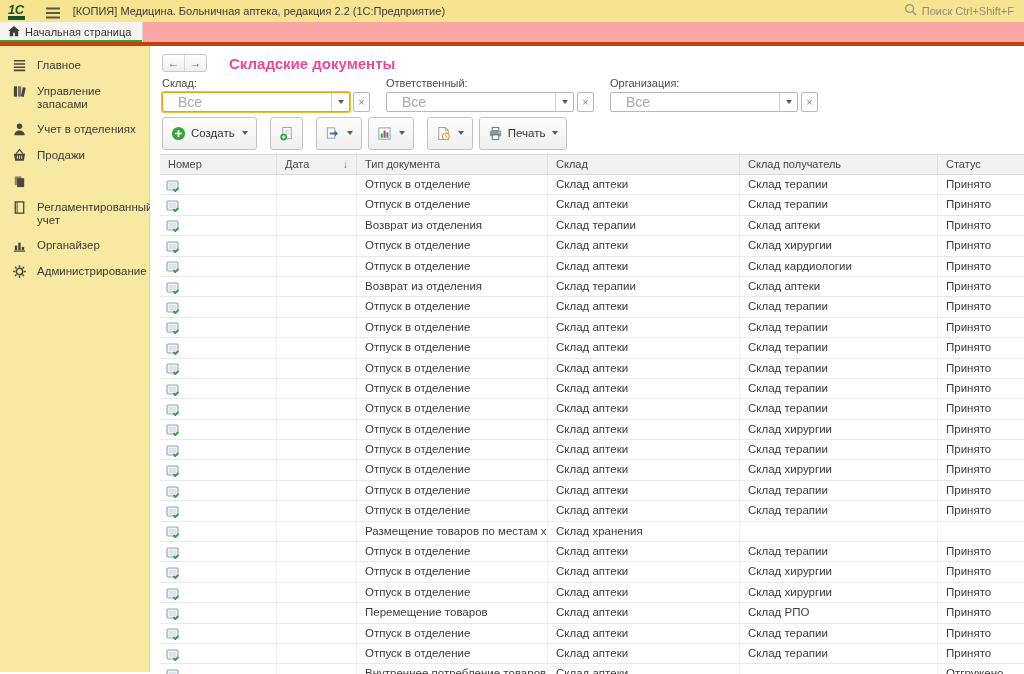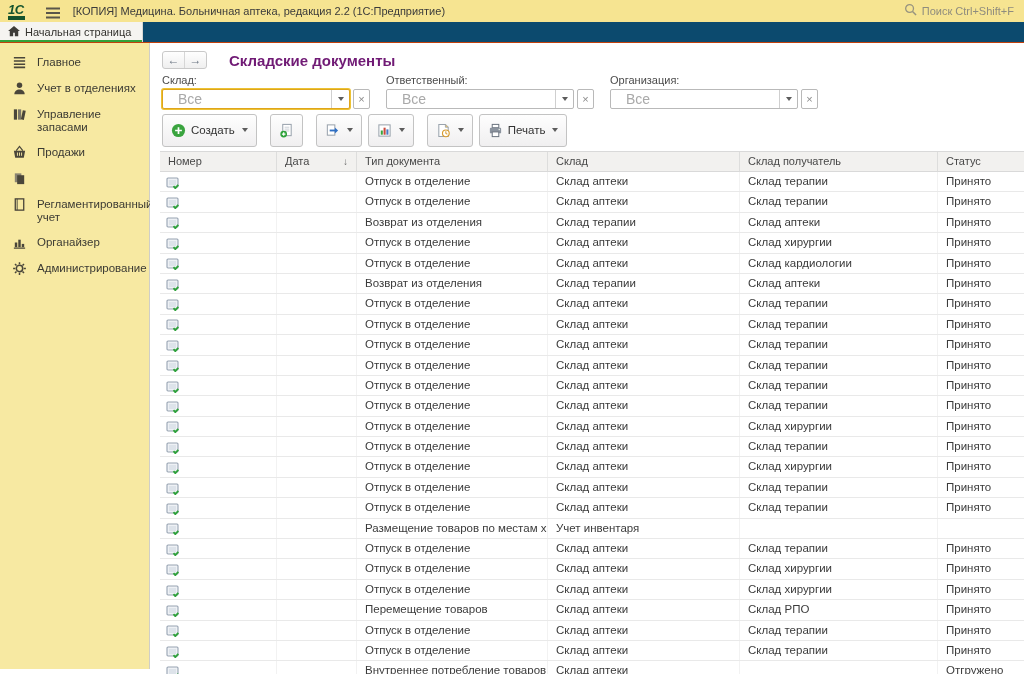--- a/index.html
+++ b/index.html
@@ -7,38 +7,38 @@
 
   
   .topbar{height:22px;background:#f6e491;display:flex;align-items:center;padding:0 10px 0 8px;box-sizing:border-box;}
   .logo1c{color:#14532d;font-weight:bold;font-style:italic;font-size:13px;line-height:13px;border-bottom:4px solid #14532d;padding:0 1px 0 0;margin-right:20px;letter-spacing:-0.5px;}
   .burger{width:16px;height:12px;margin-right:12px;cursor:pointer;}
   .win-title{font-size:11px;color:#3a3a3a;white-space:nowrap;}
   .searchbox{margin-left:auto;display:flex;align-items:center;gap:5px;cursor:pointer;}
   .searchbox .stext{font-size:11px;color:#8f8c7e;}
 
   
-  .tabbar{height:20px;background:#0c4a6e;border-bottom:1px solid #c2410c;display:flex;}
+  .tabbar{height:20px;background:#fca5a5;border-bottom:4px solid #c2410c;display:flex;}
   .tab{display:flex;align-items:center;gap:5px;padding:0 11px 0 8px;background:#f5f4f1;border-right:1px solid #d9d8d5;position:relative;cursor:pointer;}
   .tab::after{content:"";position:absolute;left:0;right:0;bottom:0;height:2px;background:#33a23a;}
   .tab .tlabel{font-size:11px;color:#33322e;}
 
   
   .main{display:flex;height:652px;}
   .sidebar{width:150px;background:#f7e9a2;border-right:1px solid #cfcec7;box-sizing:border-box;padding-top:7px;height:626px;flex:none;}
   .side-item{display:flex;align-items:flex-start;gap:10px;padding:6px 6px 6px 12px;cursor:pointer;}
   .side-item .ico{width:15px;height:15px;flex:none;margin-top:-1px;}
   .side-label{font-size:11.5px;line-height:13px;color:#3b3a33;}
 
   .content{flex:1;min-width:0;background:#fff;}
   .nav-row{display:flex;align-items:center;margin:8px 0 0 12px;height:18px;}
   .histbtns{display:flex;border:1px solid #c9c9c9;border-radius:3px;overflow:hidden;background:linear-gradient(#fefefe,#efefef);}
   .histbtn{width:21px;height:16px;display:flex;align-items:center;justify-content:center;font-size:12px;color:#6b7683;cursor:pointer;line-height:14px;}
   .histbtn:first-child{border-right:1px solid #d6d6d6;}
-  .page-title{margin-left:22px;font-size:15px;font-weight:bold;color:#701a75;}
+  .page-title{margin-left:22px;font-size:15px;font-weight:bold;color:#ec4899;}
 
   
   .filters{display:flex;margin:5px 0 0 12px;gap:16px;align-items:flex-end;}
   .filter-label{font-size:11px;color:#4b4b4b;margin-bottom:3px;}
   .combo{display:flex;align-items:center;}
   .combo-box{display:flex;width:188px;height:20px;border:1px solid #b9b9b9;border-radius:2px;background:#fff;box-sizing:border-box;}
   .filter.focused .combo-box{border-color:#dfa51c;box-shadow:0 0 0 1px #ecc234;}
   .combo-input{flex:1;min-width:0;border:none;outline:none;padding:0 15px;font-size:14px;color:#333;background:transparent;}
   .combo-input::placeholder{color:#a9a9a9;}
   .combo-dd{width:17px;border-left:1px solid #cfcfcf;display:flex;align-items:center;justify-content:center;cursor:pointer;}
@@ -103,32 +103,32 @@
 
     <div class="sidebar">
         <div class="side-item">
           <span class="ico"><svg viewBox="0 0 16 16" width="100%" height="100%">
               <path d="M2 3h12M2 6.4h12M2 9.8h12M2 13.2h12" stroke="#4a463a" stroke-width="1.7" fill="none"></path>
             </svg></span>
           <span class="side-label">Главное</span>
         </div>
         <div class="side-item">
           <span class="ico"><svg viewBox="0 0 16 16" width="100%" height="100%">
-              <circle cx="8" cy="4.6" r="2.9" fill="#4a463a"></circle>
-              <path d="M2.5 14c0-3.2 2.4-5 5.5-5s5.5 1.8 5.5 5z" fill="#4a463a"></path>
-            </svg></span>
-          <span class="side-label">Учет в отделениях</span>
-        </div>
-        <div class="side-item">
-          <span class="ico"><svg viewBox="0 0 16 16" width="100%" height="100%">
               <rect x="2" y="2.5" width="3.4" height="11" fill="#4a463a"></rect>
               <rect x="6.4" y="2.5" width="3.4" height="11" fill="#7a7566"></rect>
               <rect x="10.6" y="3.6" width="3.2" height="9.9" transform="rotate(12 12 8)" fill="#4a463a"></rect>
             </svg></span>
           <span class="side-label">Управление запасами</span>
+        </div>
+        <div class="side-item">
+          <span class="ico"><svg viewBox="0 0 16 16" width="100%" height="100%">
+              <circle cx="8" cy="4.6" r="2.9" fill="#4a463a"></circle>
+              <path d="M2.5 14c0-3.2 2.4-5 5.5-5s5.5 1.8 5.5 5z" fill="#4a463a"></path>
+            </svg></span>
+          <span class="side-label">Учет в отделениях</span>
         </div>
         <div class="side-item">
           <span class="ico"><svg viewBox="0 0 16 16" width="100%" height="100%">
               <path d="M4.5 6L8 1.5L11.5 6" stroke="#4a463a" stroke-width="1.3" fill="none"></path>
               <path d="M2 6h12l-1.4 7.5H3.4z" fill="#4a463a"></path>
               <path d="M5.8 8v3.5M8 8v3.5M10.2 8v3.5" stroke="#f7e9a2" stroke-width="1"></path>
             </svg></span>
           <span class="side-label">Продажи</span>
         </div>
         <div class="side-item">
@@ -530,21 +530,21 @@
             <div class="trow">
               <div class="td">
                 <span class="docico"><svg viewBox="0 0 14 12" width="100%" height="100%">
                     <rect x="1" y="1" width="11" height="9" rx="1" fill="#eef1f5" stroke="#97a3b2" stroke-width="1.1"></rect>
                     <rect x="3" y="3" width="7" height="5" fill="#dde3ea"></rect>
                     <path d="M7.5 9.2l1.8 2 3-3.4" stroke="#2ea23a" stroke-width="1.8" fill="none"></path>
                   </svg></span>
               </div>
               <div class="td"></div>
               <div class="td">Размещение товаров по местам хранения</div>
-              <div class="td">Учет инвентаря</div>
+              <div class="td">Склад хранения</div>
               <div class="td"></div>
               <div class="td"></div>
             </div>
             <div class="trow">
               <div class="td">
                 <span class="docico"><svg viewBox="0 0 14 12" width="100%" height="100%">
                     <rect x="1" y="1" width="11" height="9" rx="1" fill="#eef1f5" stroke="#97a3b2" stroke-width="1.1"></rect>
                     <rect x="3" y="3" width="7" height="5" fill="#dde3ea"></rect>
                     <path d="M7.5 9.2l1.8 2 3-3.4" stroke="#2ea23a" stroke-width="1.8" fill="none"></path>
                   </svg></span>

